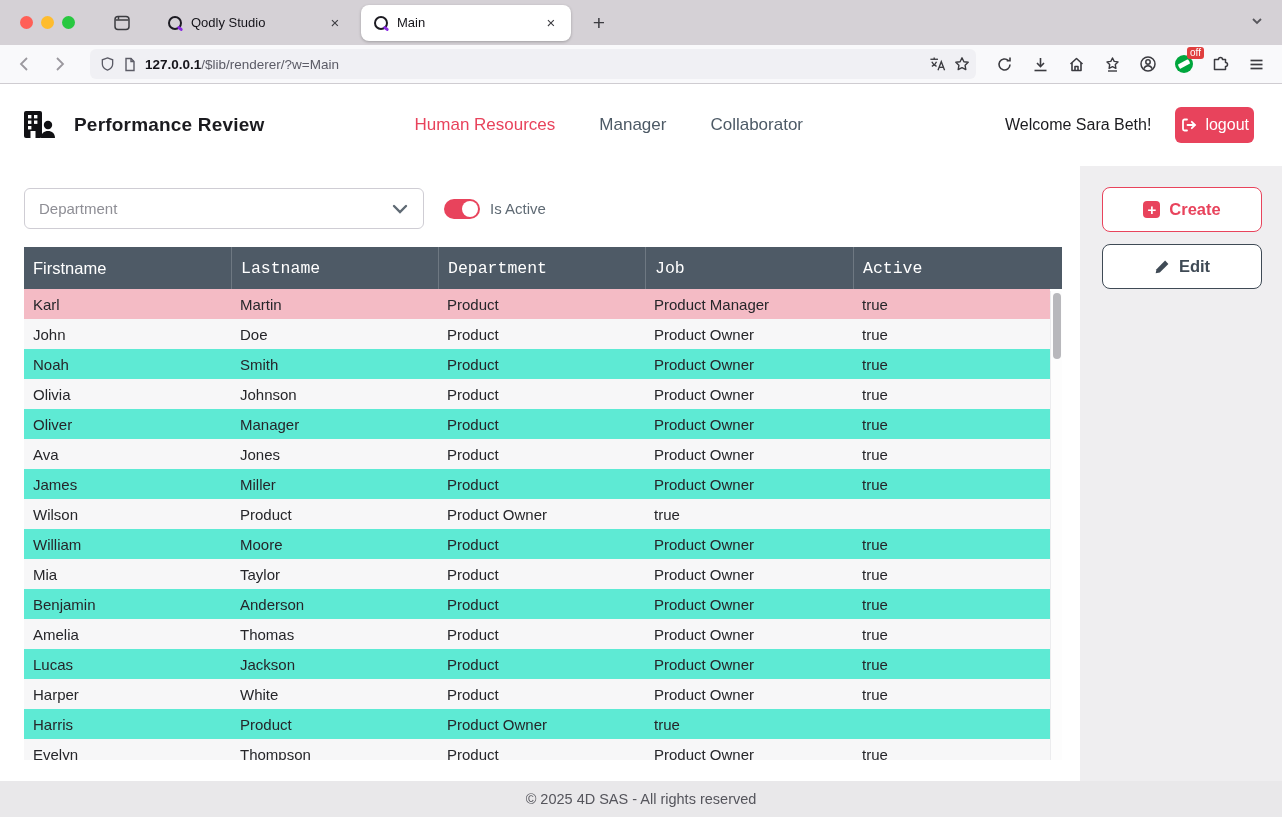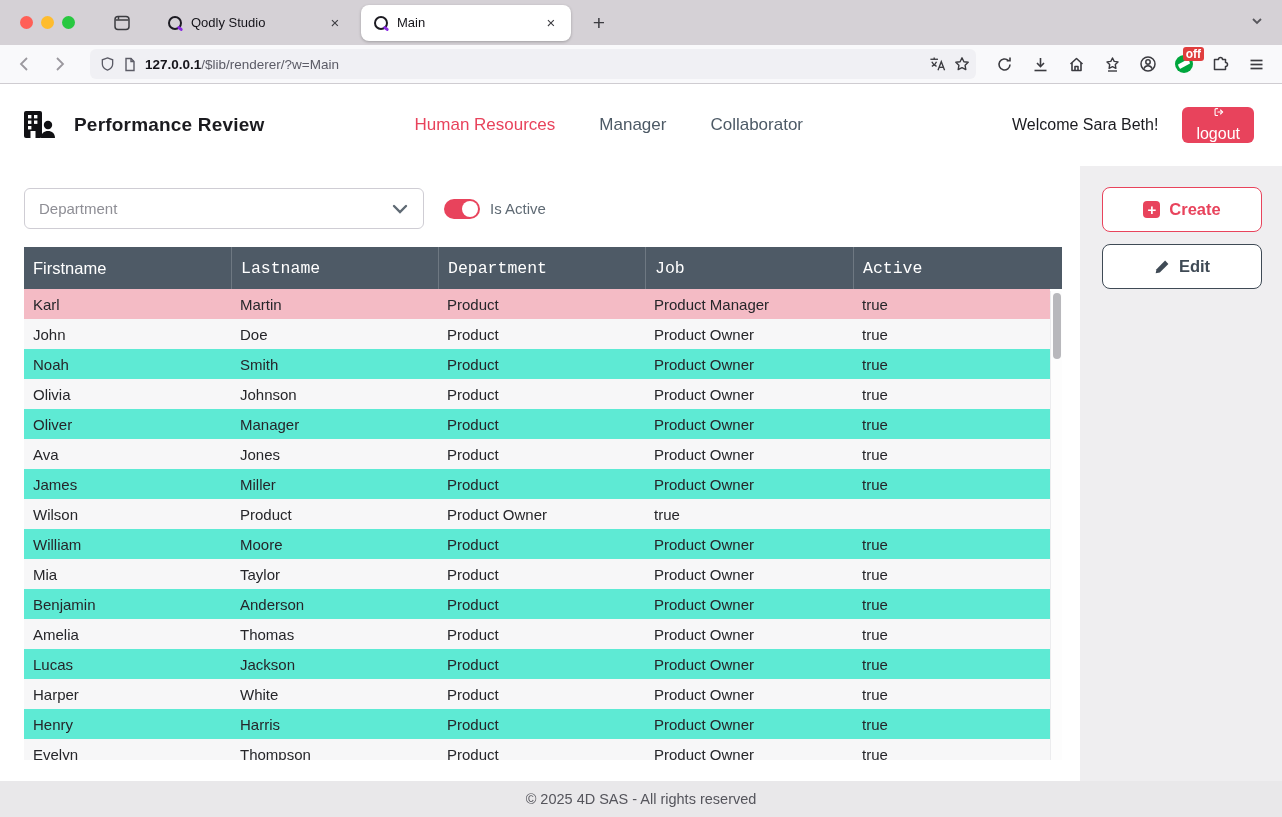--- a/index.html
+++ b/index.html
@@ -25,35 +25,35 @@
   .alltabs { color:#57565c; margin-right:8px; }
 
   
   .toolbar { height:39px; background:#f9f9fb; border-bottom:1px solid #cfccd1; display:flex; align-items:center; padding:0 10px; gap:4px; flex:0 0 auto; }
   .navbtn { width:30px; height:30px; display:flex; align-items:center; justify-content:center; color:#9b989e; }
   .urlbar { flex:1; height:30px; background:#f0f0f4; border-radius:6px; margin:0 8px 0 12px; display:flex; align-items:center; padding:0 6px 0 10px; gap:8px; }
   .urlbar .u-icon { color:#5b5b66; display:flex; align-items:center; }
   .urltext { flex:1; font-size:13.5px; color:#5b5b66; white-space:nowrap; overflow:hidden; }
   .urltext .host { color:#15141a; font-weight:bold; }
   .tbicon { width:32px; height:30px; display:flex; align-items:center; justify-content:center; color:#3b3b40; position:relative; }
-  .badge-off { position:absolute; top:-2px; right:-4px; background:#e03e3e; color:#fff; font-size:12px; font-weight:bold; padding:1px 3px; border-radius:3px; line-height:1; }
+  .badge-off { position:absolute; top:-2px; right:-4px; background:#e03e3e; color:#fff; font-size:10px; font-weight:normal; padding:1px 3px; border-radius:3px; line-height:1; }
   .adb { width:18px; height:18px; border-radius:50%; background:#00a63d; position:relative; overflow:hidden; }
   .adb::after { content:""; position:absolute; left:3px; top:3px; width:12px; height:12px; border-radius:50%; background:#fff; clip-path:polygon(0 55%, 100% 0, 100% 45%, 0 100%); }
 
   
   .page { flex:1; display:flex; flex-direction:column; background:#fff; min-height:0; }
   .app-header { height:82px; background:#fff; display:flex; align-items:center; padding:0 28px 0 20px; flex:0 0 auto; }
   .brand { display:flex; align-items:center; gap:16px; }
   .app-title { font-size:19px; font-weight:bold; color:#1b1b1f; letter-spacing:.2px; }
   .nav { display:flex; gap:44px; margin-left:150px; }
   .nav a { text-decoration:none; font-size:17px; color:#4d5a66; cursor:pointer; }
   .nav a.active { color:#e8435c; }
   .hdr-right { margin-left:auto; display:flex; align-items:center; gap:24px; }
   .welcome { font-size:16px; color:#1b1b1f; }
-  .logout-btn { background:#e8435c; color:#fff; border:none; border-radius:6px; height:36px; padding:0 14px; font-size:16px; display:flex; align-items:center; gap:8px; font-family:inherit; cursor:pointer;flex-direction:column; }
+  .logout-btn { background:#e8435c; color:#fff; border:none; border-radius:6px; height:36px; padding:0 5px; font-size:16px; display:flex; align-items:center; gap:8px; font-family:inherit; cursor:pointer; }
 
   .main { flex:1; display:flex; min-height:0; }
   .content { width:1080px; background:#fff; padding:22px 16px 0 24px; position:relative; }
   .sidebar { flex:1; background:#efeef0; padding:21px 20px 0 22px; }
 
   
   .filters { display:flex; align-items:center; gap:20px; margin-bottom:18px; }
   .select { width:400px; height:41px; border:1px solid #cfcdd4; border-radius:6px; background:#fff; display:flex; align-items:center; padding:0 14px; cursor:pointer; }
   .select .ph { color:#8e8e95; font-size:15px; flex:1; }
   .select .chev { color:#5f6a74; display:flex; }
@@ -373,21 +373,20 @@
                 <div class="t-cell">true</div>
               </div>
               <div class="t-row alt">
                 <div class="t-cell">Harper</div>
                 <div class="t-cell">White</div>
                 <div class="t-cell">Product</div>
                 <div class="t-cell">Product Owner</div>
                 <div class="t-cell">true</div>
               </div>
               <div class="t-row">
-                <div class="t-cell">Henry</div>
                 <div class="t-cell">Harris</div>
                 <div class="t-cell">Product</div>
                 <div class="t-cell">Product Owner</div>
                 <div class="t-cell">true</div>
               </div>
               <div class="t-row alt">
                 <div class="t-cell">Evelyn</div>
                 <div class="t-cell">Thompson</div>
                 <div class="t-cell">Product</div>
                 <div class="t-cell">Product Owner</div>

